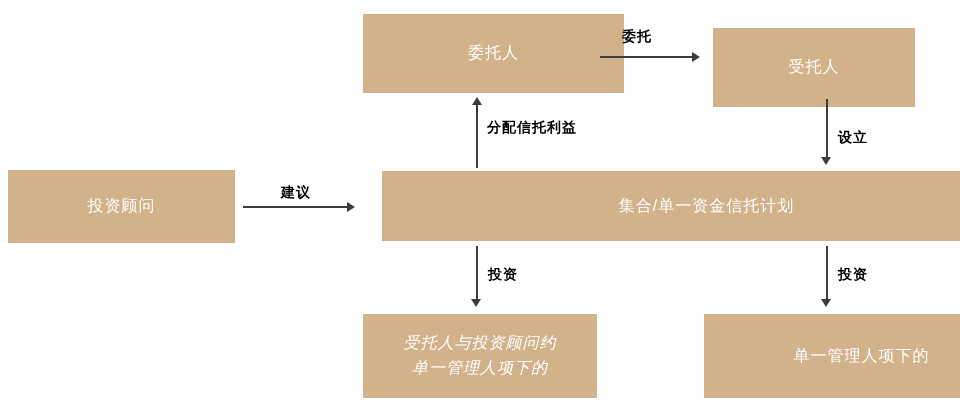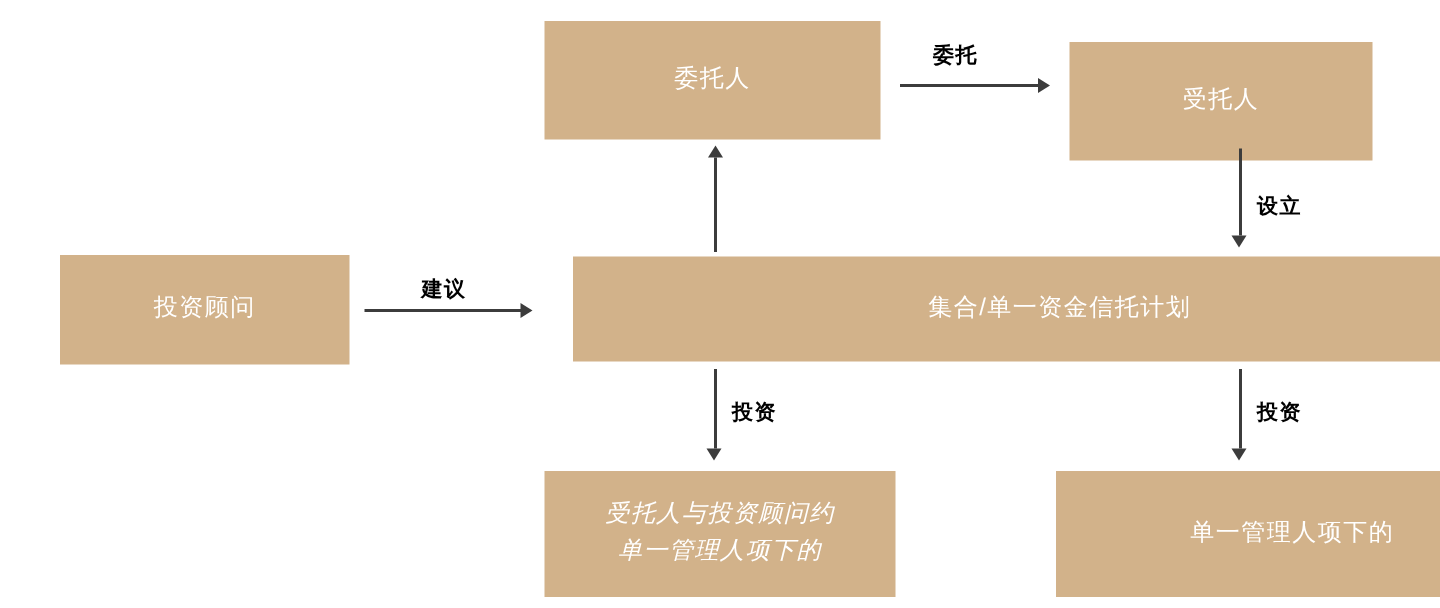--- a/index.html
+++ b/index.html
@@ -72,29 +72,29 @@
     color: var(--label);
     white-space: nowrap;
     letter-spacing: 1px;
   }
 </style>
 </head>
 <body>
 
 <div class="diagram">
 
-  <div class="box" style="left:363px; top:14px; width:224px; height:79px;">
+  <div class="box" style="left:363px; top:14px; width:261px; height:79px;">
     <span>委托人</span>
   </div>
 
   <div class="box" style="left:713px; top:14px; width:202px; height:79px;margin-top:14px;">
     <span>受托人</span>
   </div>
 
-  <div class="box" style="left:8px; top:170px; width:193px; height:73px;margin-left:32px;">
+  <div class="box" style="left:8px; top:170px; width:227px; height:73px;">
     <span>投资顾问</span>
   </div>
 
   <div class="box" style="left:382px; top:171px; width:649px; height:70px;">
     <span>集合/单一资金信托计划</span>
   </div>
 
   <div class="box" style="left:363px; top:314px; width:234px; height:84px;font-style:italic;">
     <span>受托人与投资顾问约</span>
     <span>单一管理人项下的</span>
@@ -107,20 +107,21 @@
   <div class="hline" style="left:600px; top:56px; width:93px;"></div>
   <div class="head-right" style="left:692px; top:52px;"></div>
   <span class="edge-label" style="left:622px; top:28px;">委托</span>
 
   <div class="hline" style="left:243px; top:206px; width:105px;"></div>
   <div class="head-right" style="left:347px; top:202px;"></div>
   <span class="edge-label" style="left:281px; top:184px;">建议</span>
 
   <div class="head-up" style="left:472px; top:97px;"></div>
   <div class="vline" style="left:476px; top:105px; height:63px;"></div>
+  <span class="edge-label" style="left:487px; top:119px;">分配信托利益</span>
 
   <div class="vline" style="left:826px; top:99px; height:58px;"></div>
   <div class="head-down" style="left:821px; top:157px;"></div>
   <span class="edge-label" style="left:838px; top:129px;">设立</span>
 
   <div class="vline" style="left:476px; top:246px; height:53px;"></div>
   <div class="head-down" style="left:471px; top:299px;"></div>
   <span class="edge-label" style="left:488px; top:266px;">投资</span>
 
   <div class="vline" style="left:826px; top:246px; height:53px;"></div>

